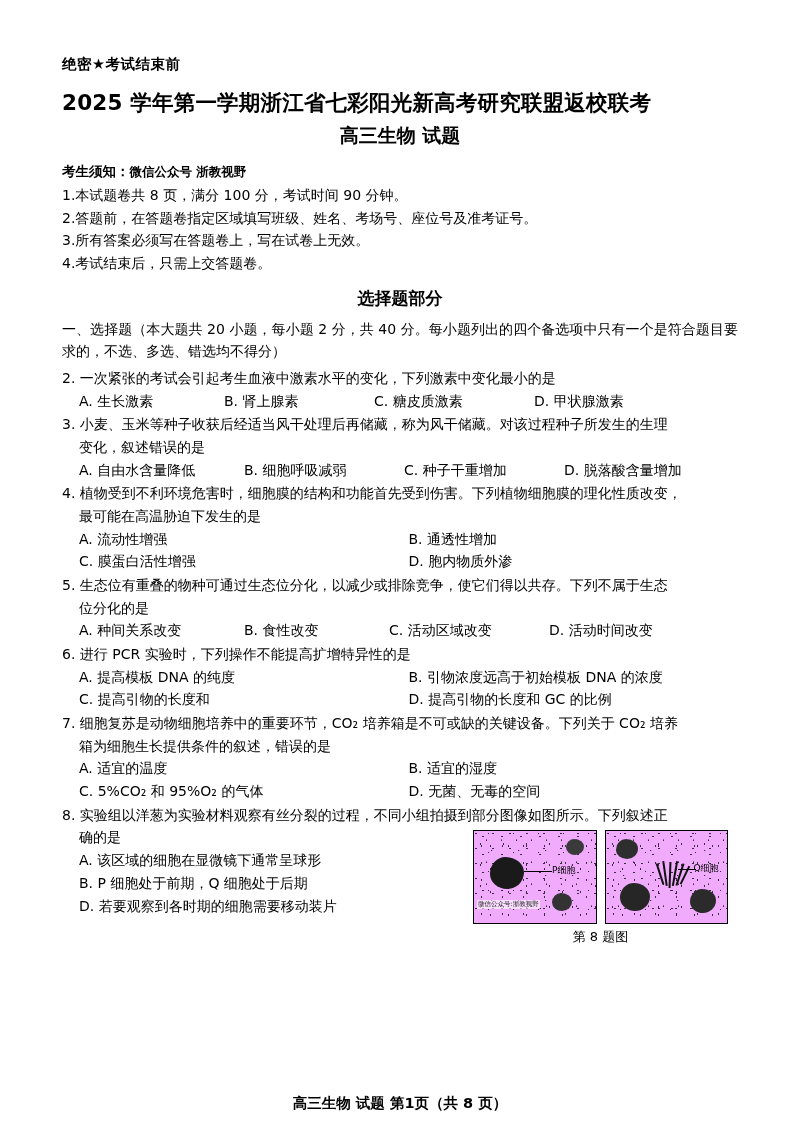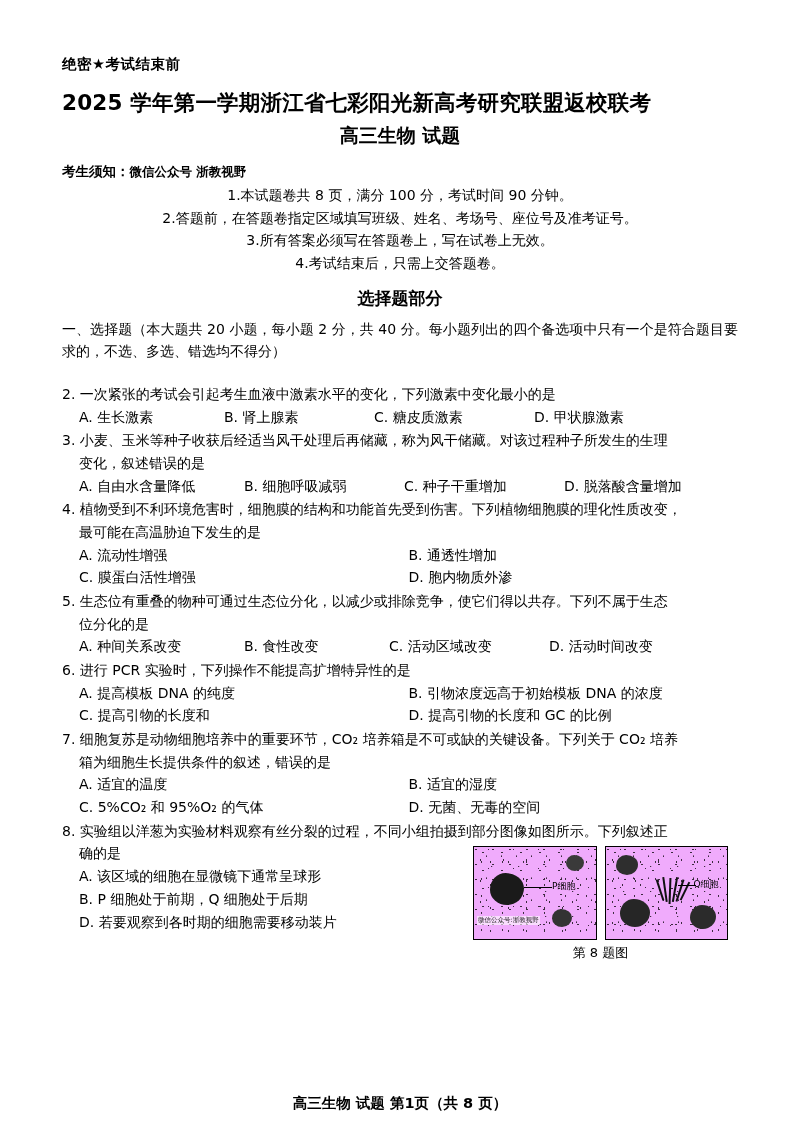--- a/index.html
+++ b/index.html
@@ -47,33 +47,32 @@
     margin-bottom: 3px;
   }
   .notice-head .wechat {
     font-weight: bold;
     font-size: 12.5px;
   }
   .notice-line {
     font-size: 14px;
     line-height: 1.62;
     margin: 0;
-    text-align: center;
   }
   .section-title {
     text-align: center;
     font-size: 17px;
     font-weight: bold;
     margin: 12px 0 8px 0;
   }
   .part-intro {
     font-size: 14px;
     line-height: 1.62;
     text-align: justify;
-    margin-bottom: 20px;
+    margin-bottom: 4px;
   }
   .q {
     font-size: 14px;
     line-height: 1.62;
     margin-bottom: 1px;
   }
   .q-stem {
     text-align: justify;
   }
   .q-indent {

